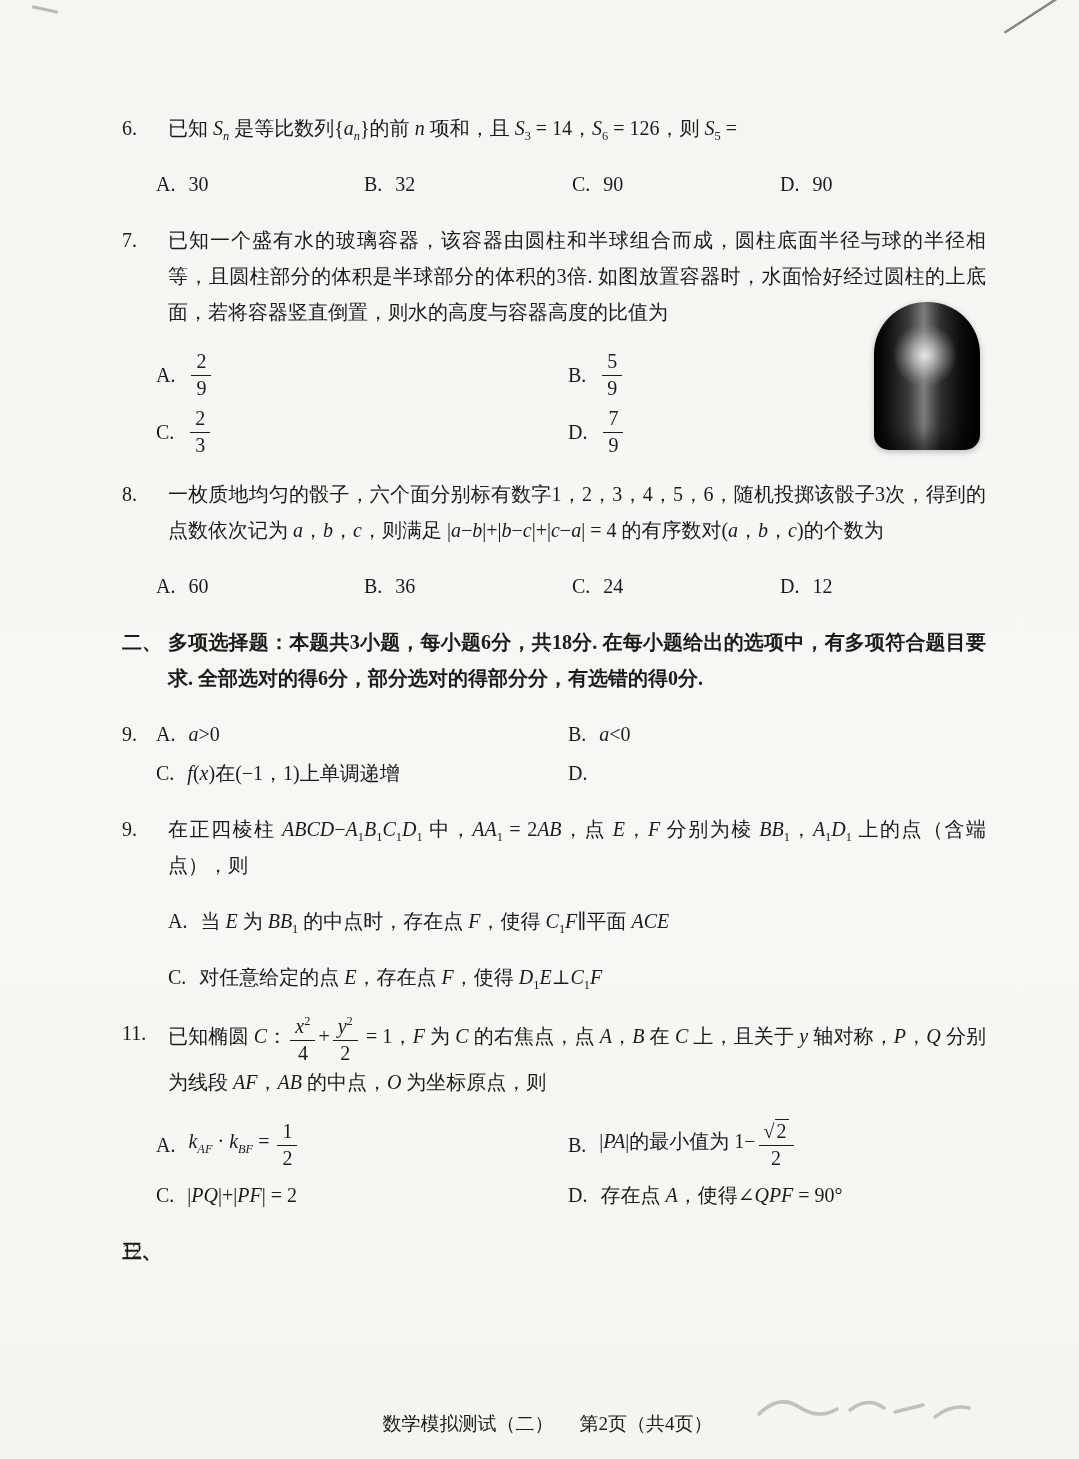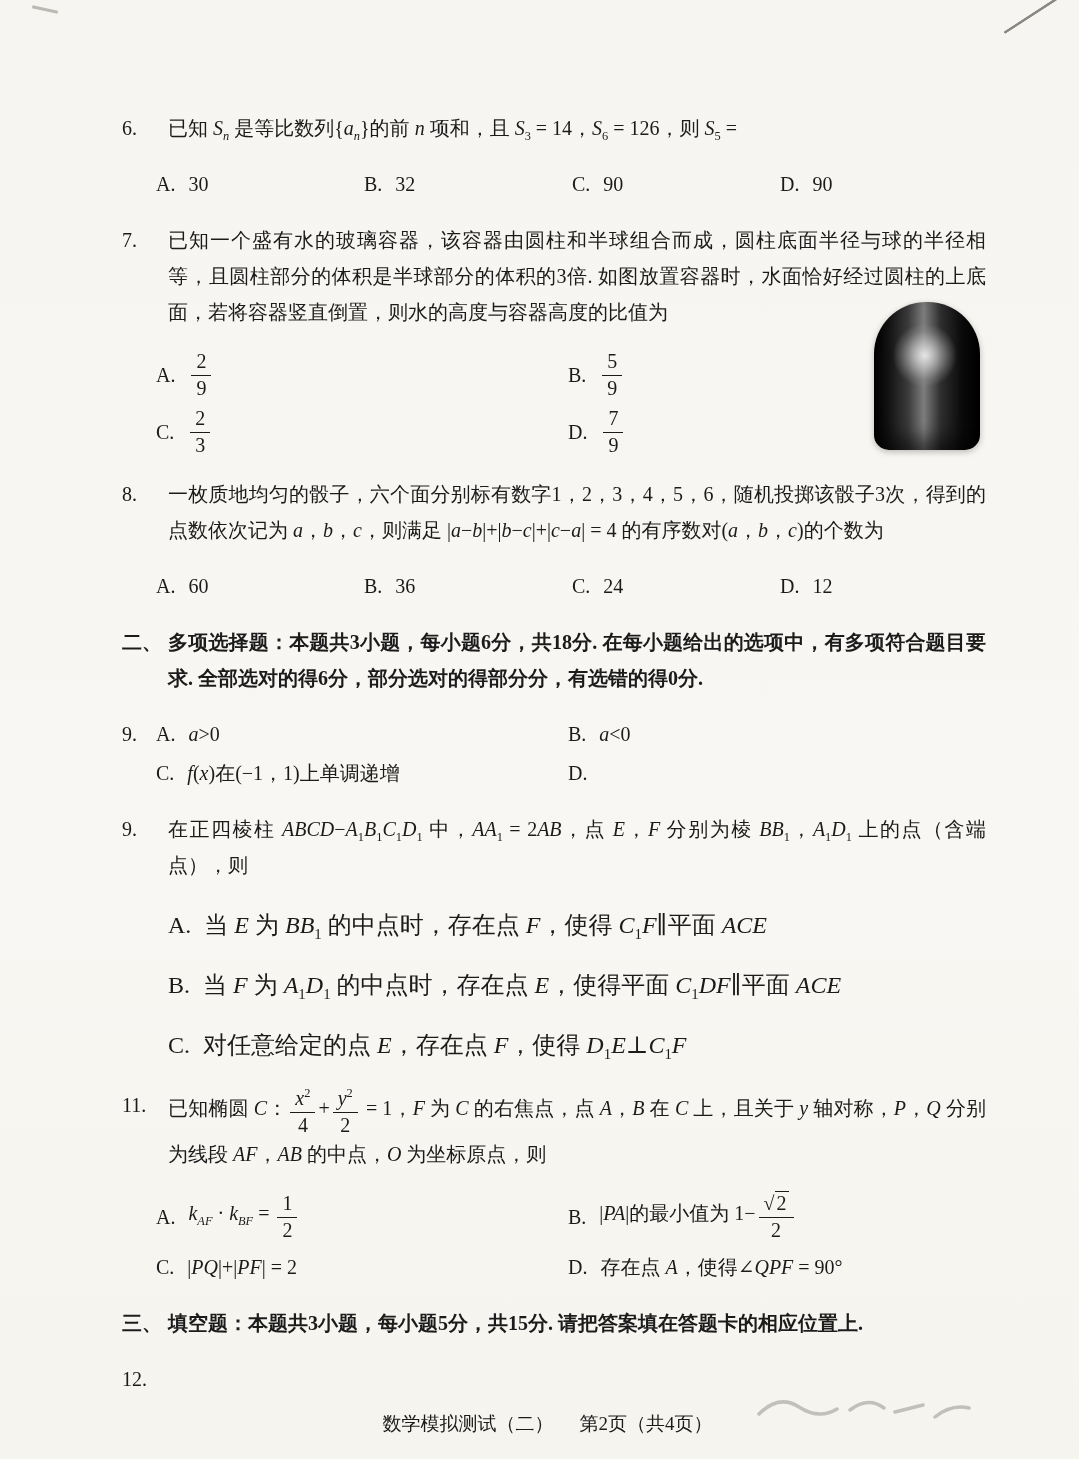--- a/index.html
+++ b/index.html
@@ -9,21 +9,21 @@
   .q{position:relative;margin-bottom:7px;}
   .para{position:relative;padding-left:46px;font-size:20px;line-height:36px;text-align:justify;}
   .qnum{position:absolute;left:0;top:0;}
   .sec .para{font-weight:700;}
   .optrow{display:flex;align-items:flex-start;padding-left:34px;font-size:20px;line-height:36px;margin-top:3px;}
   .optrow.fr{margin-top:8px;margin-bottom:8px;}
   .cols4>.opt{width:208px;flex:0 0 auto;}
   .cols2>.opt{width:412px;flex:0 0 auto;}
   .opt{display:flex;align-items:center;}
   .olabel{margin-right:13px;}
-  .optline{position:relative;padding-left:46px;font-size:24px;line-height:36px;}
+  .optline{position:relative;padding-left:46px;font-size:20px;line-height:36px;}
   .optline .olabel{margin-right:13px;}
   i{font-style:italic;}
   sub,sup{font-size:0.62em;line-height:0;}
   .frac{display:inline-block;vertical-align:-0.85em;text-align:center;line-height:1.05;margin:0 3px;}
   .frac .fn{display:block;border-bottom:1.4px solid #1b1b1b;padding:1px 5px 3px;}
   .frac .fd{display:block;padding-top:2px;}
   .sqrt .rad{border-top:1.3px solid #1b1b1b;padding:0 2px;}
   .capsule{position:absolute;top:80px;right:6px;width:106px;height:148px;border-radius:52px 52px 15px 15px;
     background:
       radial-gradient(ellipse 42% 30% at 48% 36%, rgba(238,238,238,0.92), rgba(150,150,150,0.35) 55%, rgba(0,0,0,0) 72%),
@@ -147,21 +147,20 @@
           </span>
         <span class="opt">
             <span class="olabel">D.</span>
           </span>
       </div>
     </section>
 
     <section class="q">
       <p class="para"><span class="qnum">9.</span><span>在正四棱柱 <i>ABCD</i>−<i>A</i><sub>1</sub><i>B</i><sub>1</sub><i>C</i><sub>1</sub><i>D</i><sub>1</sub> 中，<i>AA</i><sub>1</sub> = 2<i>AB</i>，点 <i>E</i>，<i>F</i> 分别为棱 <i>BB</i><sub>1</sub>，<i>A</i><sub>1</sub><i>D</i><sub>1</sub> 上的点（含端点），则</span></p>
       <p class="optline"><span class="olabel">A.</span><span>当 <i>E</i> 为 <i>BB</i><sub>1</sub> 的中点时，存在点 <i>F</i>，使得 <i>C</i><sub>1</sub><i>F</i>∥平面 <i>ACE</i></span></p>
-      <p class="optline"><span class="olabel">B.</span><span>当 <i>F</i> 为 <i>A</i><sub>1</sub><i>D</i><sub>1</sub> 的中点时，存在点 <i>E</i>，使得平面 <i>C</i><sub>1</sub><i>DF</i>∥平面 <i>ACE</i></span></p>
       <p class="optline"><span class="olabel">C.</span><span>对任意给定的点 <i>E</i>，存在点 <i>F</i>，使得 <i>D</i><sub>1</sub><i>E</i>⊥<i>C</i><sub>1</sub><i>F</i></span></p>
     </section>
 
     <section class="q">
       <p class="para"><span class="qnum">11.</span><span>已知椭圆 <i>C</i>：<span class="frac"><span class="fn"><i>x</i><sup>2</sup></span><span class="fd">4</span></span>+<span class="frac"><span class="fn"><i>y</i><sup>2</sup></span><span class="fd">2</span></span> = 1，<i>F</i> 为 <i>C</i> 的右焦点，点 <i>A</i>，<i>B</i> 在 <i>C</i> 上，且关于 <i>y</i> 轴对称，<i>P</i>，<i>Q</i> 分别为线段 <i>AF</i>，<i>AB</i> 的中点，<i>O</i> 为坐标原点，则</span></p>
       <div class="optrow cols2 fr">
         <span class="opt">
             <span class="olabel">A.</span>
             <span><i>k</i><sub><i>AF</i></sub> · <i>k</i><sub><i>BF</i></sub> = <span class="frac"><span class="fn">1</span><span class="fd">2</span></span></span>
           </span>
@@ -176,21 +175,21 @@
             <span>|<i>PQ</i>|+|<i>PF</i>| = 2</span>
           </span>
         <span class="opt">
             <span class="olabel">D.</span>
             <span>存在点 <i>A</i>，使得∠<i>QPF</i> = 90°</span>
           </span>
       </div>
     </section>
 
     <section class="q sec">
-      <p class="para"><span class="qnum">三、</span><span>填空题：本题共3小题，每小题5分，共15分. 请把答案填在答题卡的相应位置上.</span></p>
+      <p class="para"><span class="qnum">三、</span></p>
     </section>
 
     <section class="q">
       <p class="para">
           <span class="qnum">12.</span>
         </p>
 
     </section>
 
   </main>

